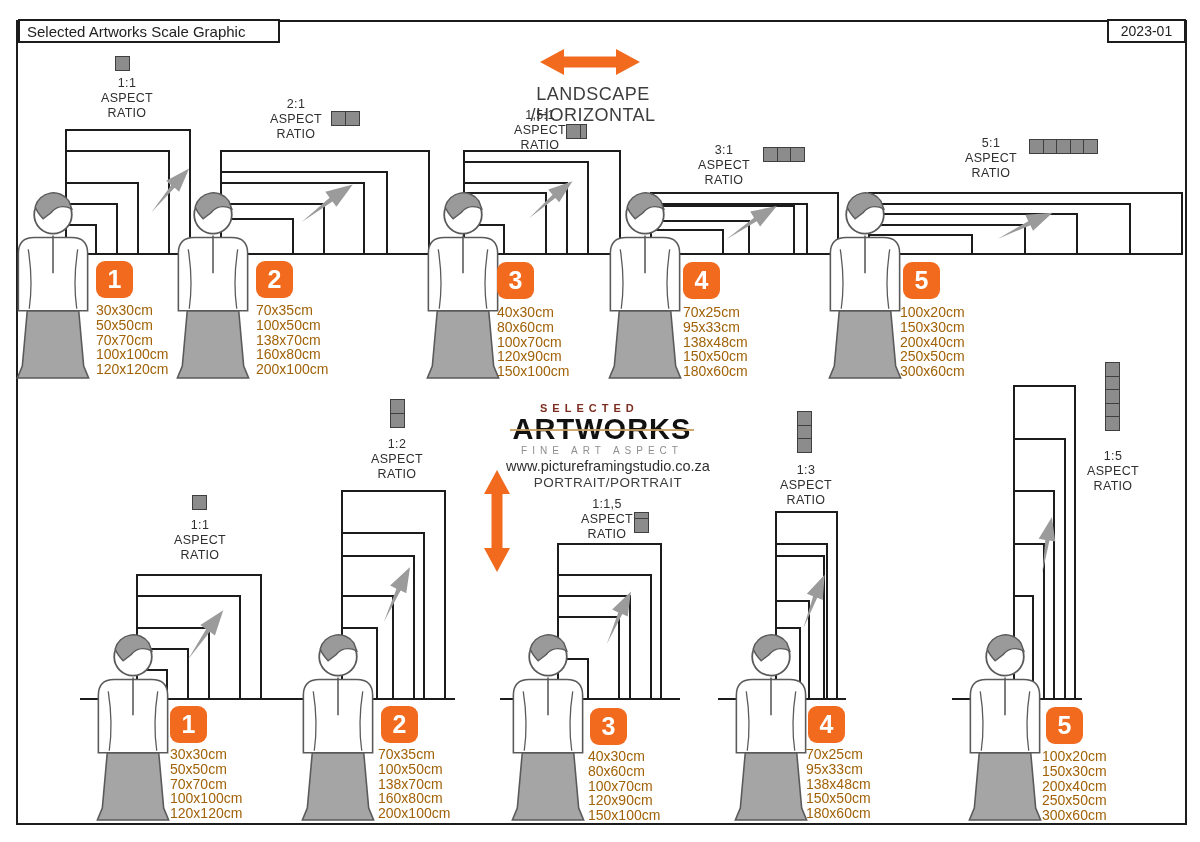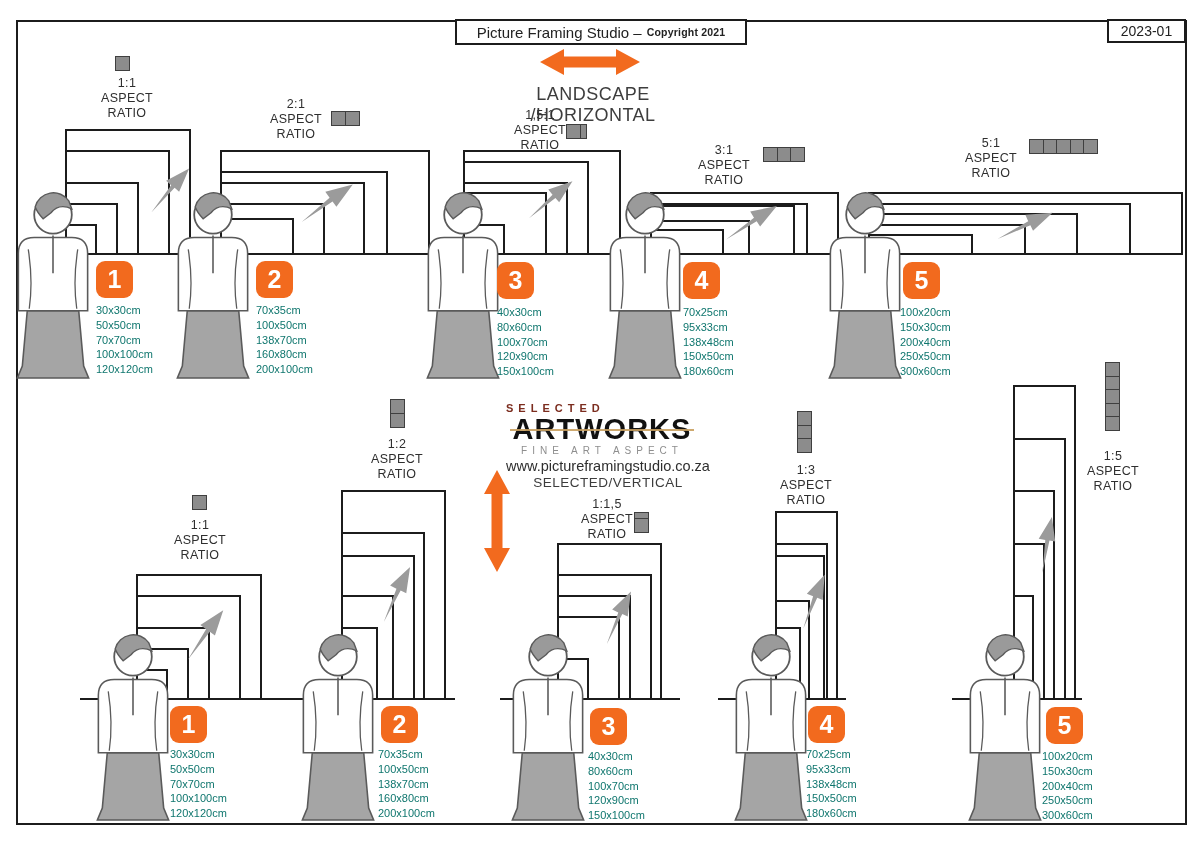--- a/index.html
+++ b/index.html
@@ -16,35 +16,35 @@
   #hbox-center{left:455px;top:19px;width:292px;height:26px;justify-content:center;font-size:15px;color:#222;}
   #hbox-center .copyright{font-size:10.5px;font-weight:bold;margin-left:5px;letter-spacing:0.2px;}
   #hbox-right{left:1107px;top:19px;width:79px;height:24px;justify-content:center;font-size:14px;color:#222;}
   
   .section-label{font-size:18px;letter-spacing:0.5px;color:#3d3d3d;text-align:center;z-index:6;}
   #landscape-label{left:493px;top:84px;width:200px;}
   #portrait-label{left:496px;top:475px;width:224px;font-size:13.5px;}
   #website{left:496px;top:458px;width:224px;text-align:center;font-size:14.5px;color:#2e2e2e;z-index:6;}
   
   #logo{left:502px;top:402px;width:200px;z-index:6;}
-  #logo .sel{font-size:11px;font-weight:bold;letter-spacing:5px;color:#7b2c1e;padding-left:4px;}
+  #logo .sel{font-size:11px;font-weight:bold;letter-spacing:5px;color:#7b2c1e;padding-left:4px;margin-left:34px;}
   #logo .main{font-size:29px;font-weight:bold;letter-spacing:1px;color:#111;text-align:center;line-height:30px;position:relative;}
   #logo .strike{position:absolute;left:8px;right:8px;top:15px;height:2px;background:#c9a05f;opacity:0.9;}
   #logo .sub{font-size:10px;letter-spacing:5px;color:#8e8e8e;text-align:center;margin-top:1px;}
   
   .dir-arrow{z-index:6;}
   
   .rail{background:#1c1c1c;height:2px;z-index:1;}
   .frame{border:2px solid #1c1c1c;box-sizing:border-box;background:transparent;z-index:2;}
   .garrow{z-index:3;}
   .person{z-index:4;}
   .badge{width:37px;height:37px;background:#F26A1E;border-radius:9px;color:#fff;
          font-size:25px;font-weight:bold;display:flex;align-items:center;justify-content:center;z-index:6;}
   .ratio-label{text-align:center;font-size:12.5px;line-height:15px;color:#2f2f2f;letter-spacing:0.3px;z-index:6;width:120px;}
-  .sizes{font-size:11px;line-height:14.8px;color:#0f766e;z-index:6;white-space:nowrap;}
+  .sizes{font-size:14px;line-height:14.8px;color:#a16207;z-index:6;white-space:nowrap;}
   .icon{display:flex;z-index:6;}
   .icon .cell{background:#8c8c8c;border:1.5px solid #3f3f3f;box-sizing:border-box;}
   .icon.h{flex-direction:row;}
   .icon.v{flex-direction:column;}
   .icon.h .cell + .cell{margin-left:-1.5px;}
   .icon.v .cell + .cell{margin-top:-1.5px;}
 </style>
 </head>
 <body>
 
@@ -60,23 +60,22 @@
         <line x1="40" y1="44" x2="40" y2="82" stroke="#5a5a5a" stroke-width="1.6"></line>
         <circle cx="40" cy="23" r="19" fill="#ffffff" stroke="#5a5a5a" stroke-width="1.8"></circle>
         <path d="M22,15 A19,19 0 0 1 56,9 L59,17 Q46,11 38,21 L30,27 Q24,21 22,15 Z" fill="#9a9a9a" stroke="#5a5a5a" stroke-width="1.4"></path>
       </g>
       <polygon id="garrow-sym" points="1,22 40,13 39,5 69,12 42,25 41,18" fill="#9b9b9b"></polygon>
     </defs>
   </svg>
 
   <div id="outer-border" class="abs"></div>
 
-  <div id="hbox-center" class="abs hbox">
-    <span>Picture Framing Studio –</span>
-    <span class="copyright">Copyright 2021</span>
+  <div id="hbox-left" class="abs hbox">
+    <span>Selected Artworks Scale Graphic</span>
   </div>
   <div id="hbox-right" class="abs hbox">
     <span>2023-01</span>
   </div>
 
   <svg class="abs dir-arrow" style="left:540px;top:47px" width="100" height="30" viewBox="0 0 100 30">
     <polygon points="0,15 24,2 24,9.5 76,9.5 76,2 100,15 76,28 76,20.5 24,20.5 24,28" fill="#F26A1E"></polygon>
   </svg>
   <div id="landscape-label" class="abs section-label">LANDSCAPE /HORIZONTAL</div>
 
@@ -86,21 +85,21 @@
       <span>ARTWORKS</span>
       <div class="strike"></div>
     </div>
     <div class="sub">FINE ART ASPECT</div>
   </div>
   <div id="website" class="abs">www.pictureframingstudio.co.za</div>
 
   <svg class="abs dir-arrow" style="left:482px;top:470px" width="30" height="102" viewBox="0 0 30 102">
     <polygon points="15,0 28,24 20.5,24 20.5,78 28,78 15,102 2,78 9.5,78 9.5,24 2,24" fill="#F26A1E"></polygon>
   </svg>
-  <div id="portrait-label" class="abs section-label">SELECTED/VERTICAL</div>
+  <div id="portrait-label" class="abs section-label">PORTRAIT/PORTRAIT</div>
 
   <div id="groups-root">
       <div class="abs rail" style="left: 65px; top: 253px; width: 1118px;"></div>
       <div class="abs rail" style="left: 80px; top: 698px; width: 212px;"></div>
       <div class="abs rail" style="left: 290px; top: 698px; width: 165px;"></div>
       <div class="abs rail" style="left: 500px; top: 698px; width: 180px;"></div>
       <div class="abs rail" style="left: 718px; top: 698px; width: 128px;"></div>
       <div class="abs rail" style="left: 952px; top: 698px; width: 130px;"></div>
       <div class="abs frame" style="left: 65px; top: 129px; width: 126px; height: 126px;"></div>
       <div class="abs frame" style="left: 65px; top: 150px; width: 105px; height: 105px;"></div>

